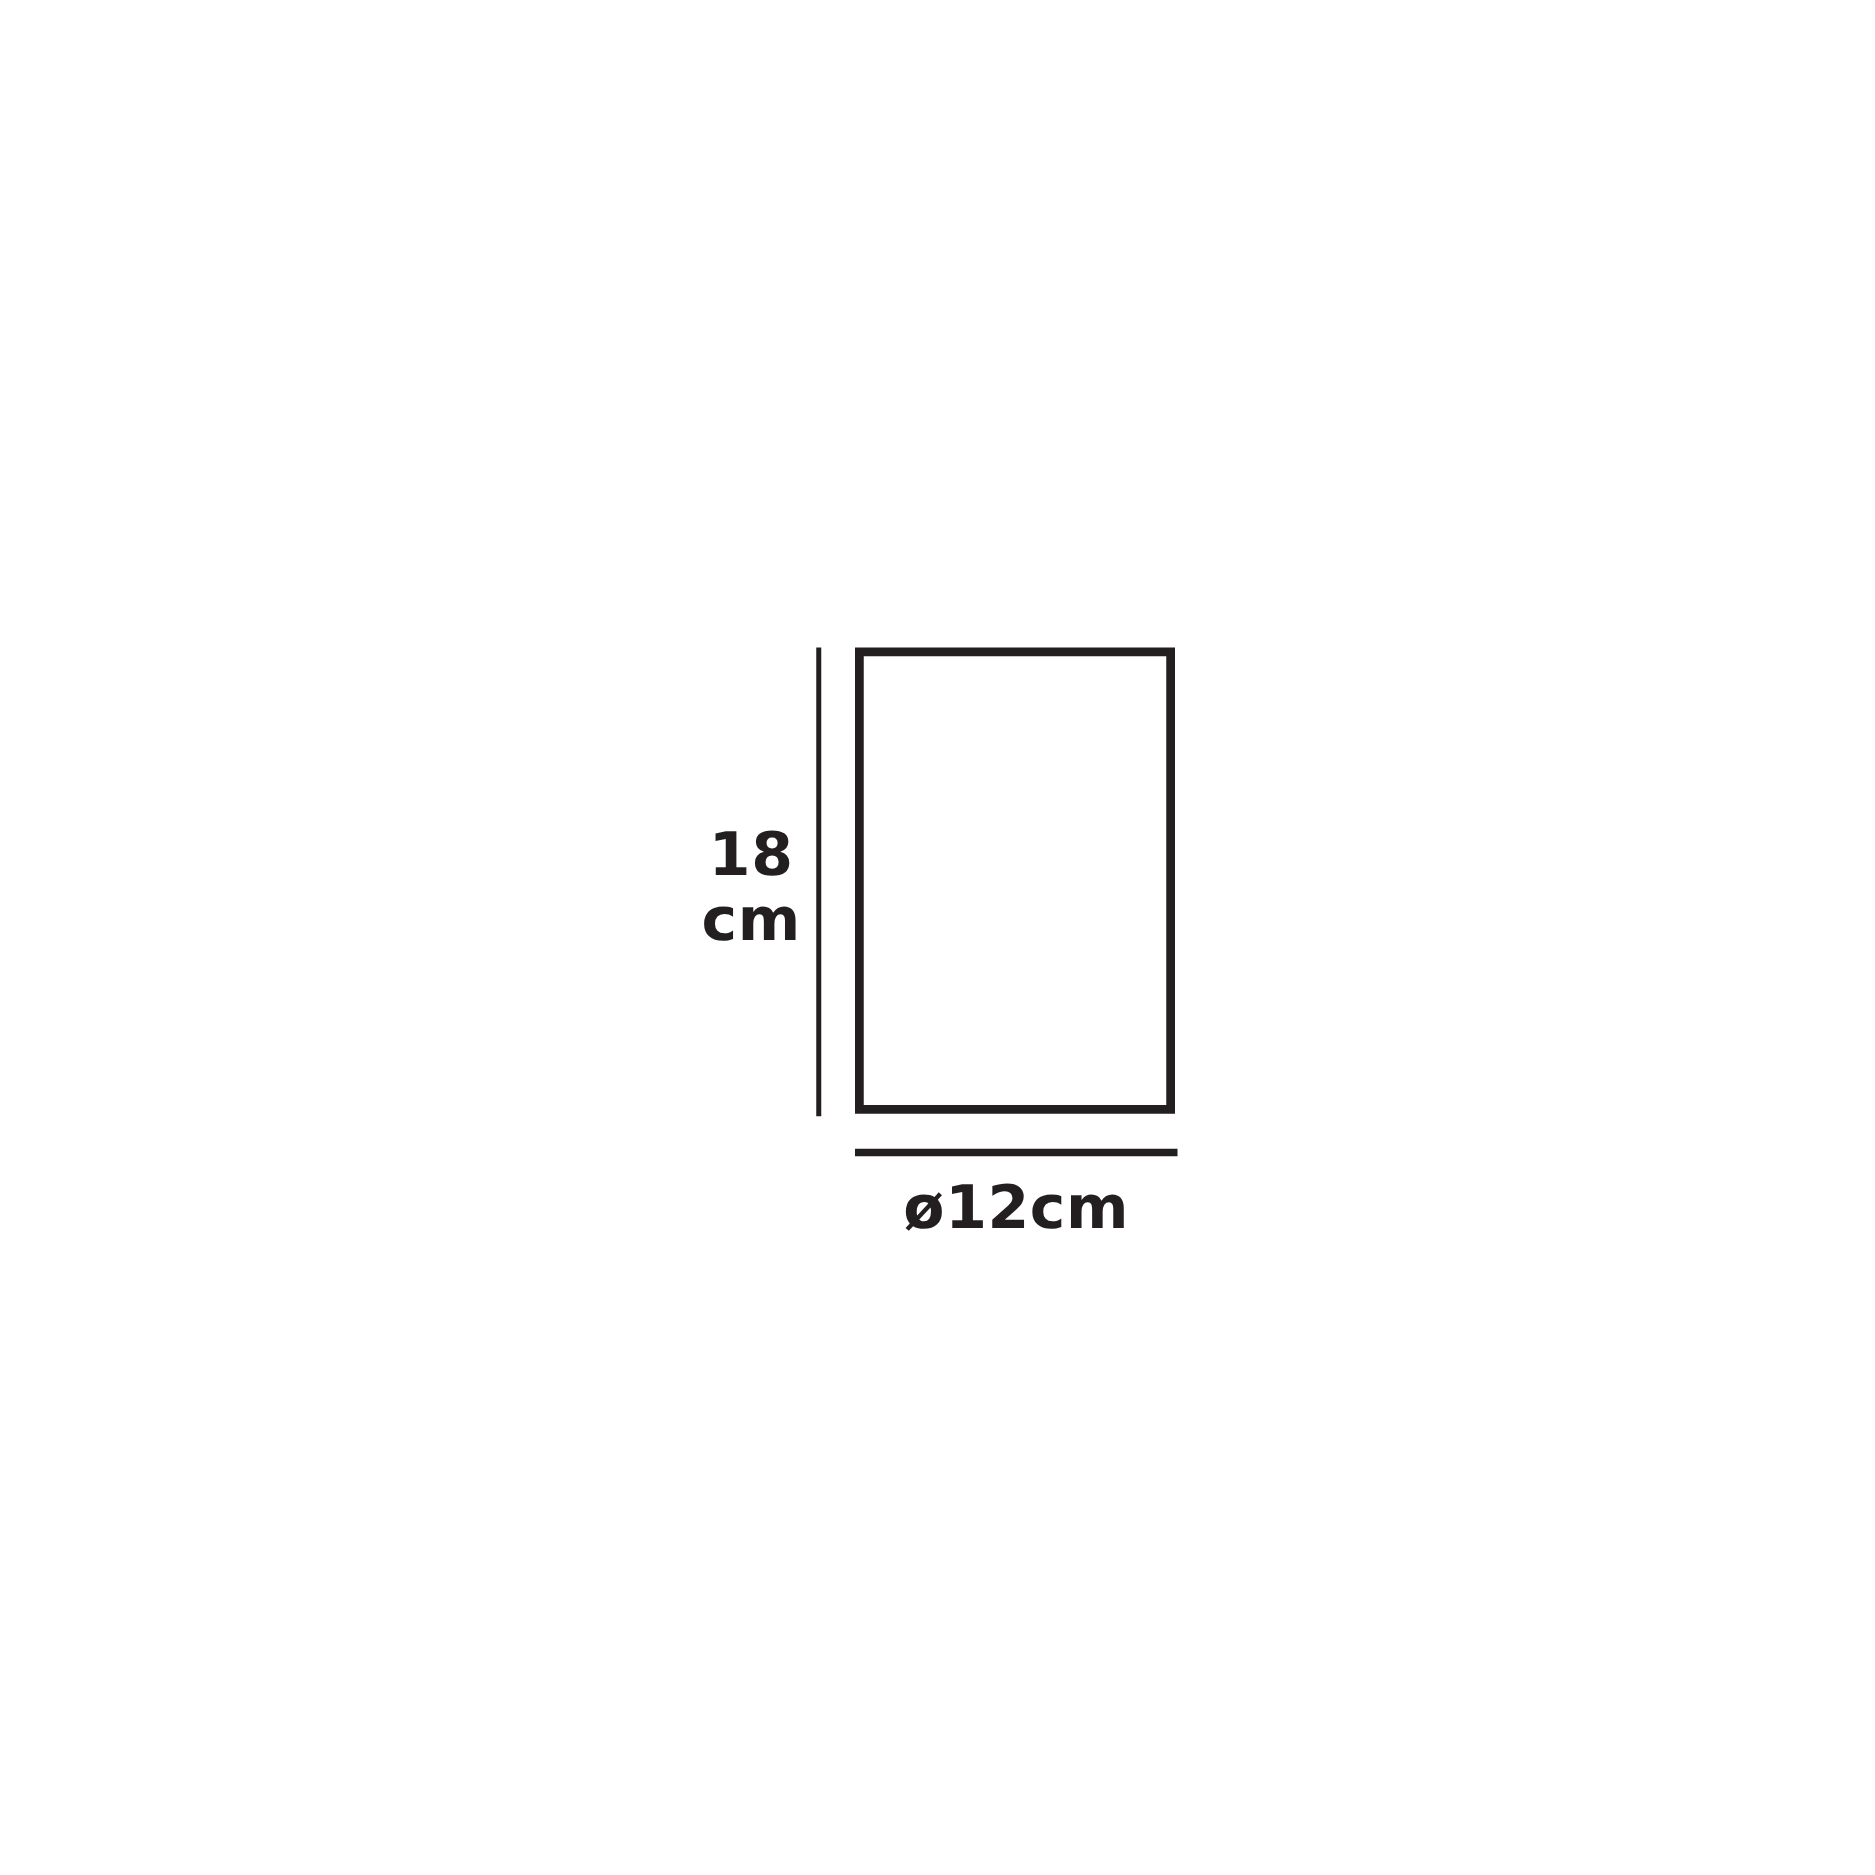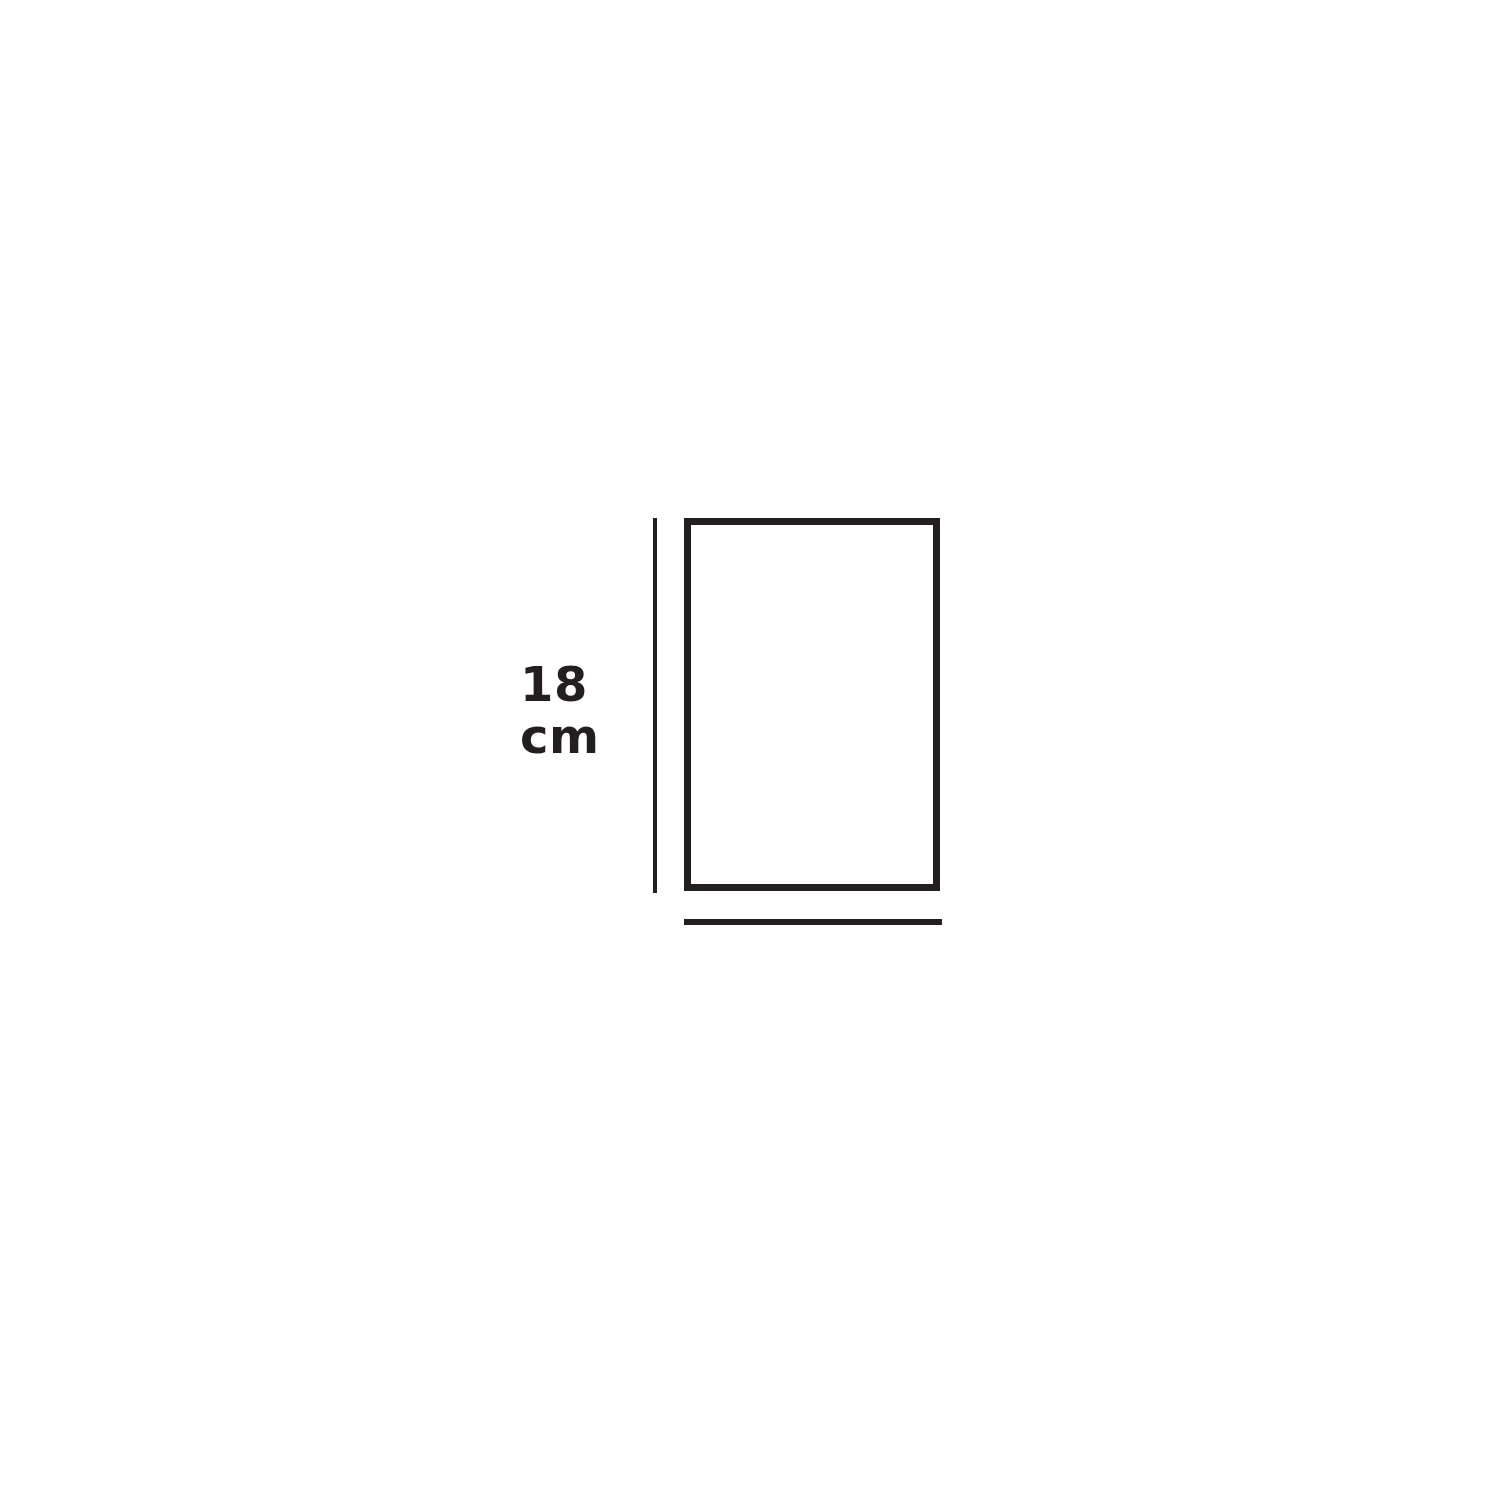--- a/index.html
+++ b/index.html
@@ -40,21 +40,21 @@
     width: 258px;
     height: 6px;
     background: var(--line, #231f20);
   }
   .dim-label {
     position: absolute;
     color: var(--line, #231f20);
     font-weight: bold;
     font-size: 48px;
     line-height: 52px;
-    text-align: left;
+    text-align: center;
     letter-spacing: 0.5px;
   }
   .height-label {
     left: 520px;
     top: 658px;
     width: 162px;
     white-space: pre-line;
   }
   .diameter-label {
     left: 684px;
@@ -69,14 +69,15 @@
 
   <div class="dim-line-vertical"></div>
 
   <div class="product-outline"></div>
 
   <div class="dim-line-horizontal"></div>
 
   <div class="dim-label height-label">18
 cm</div>
 
+  <div class="dim-label diameter-label">ø12cm</div>
 
 </div>
 
 </body></html>

